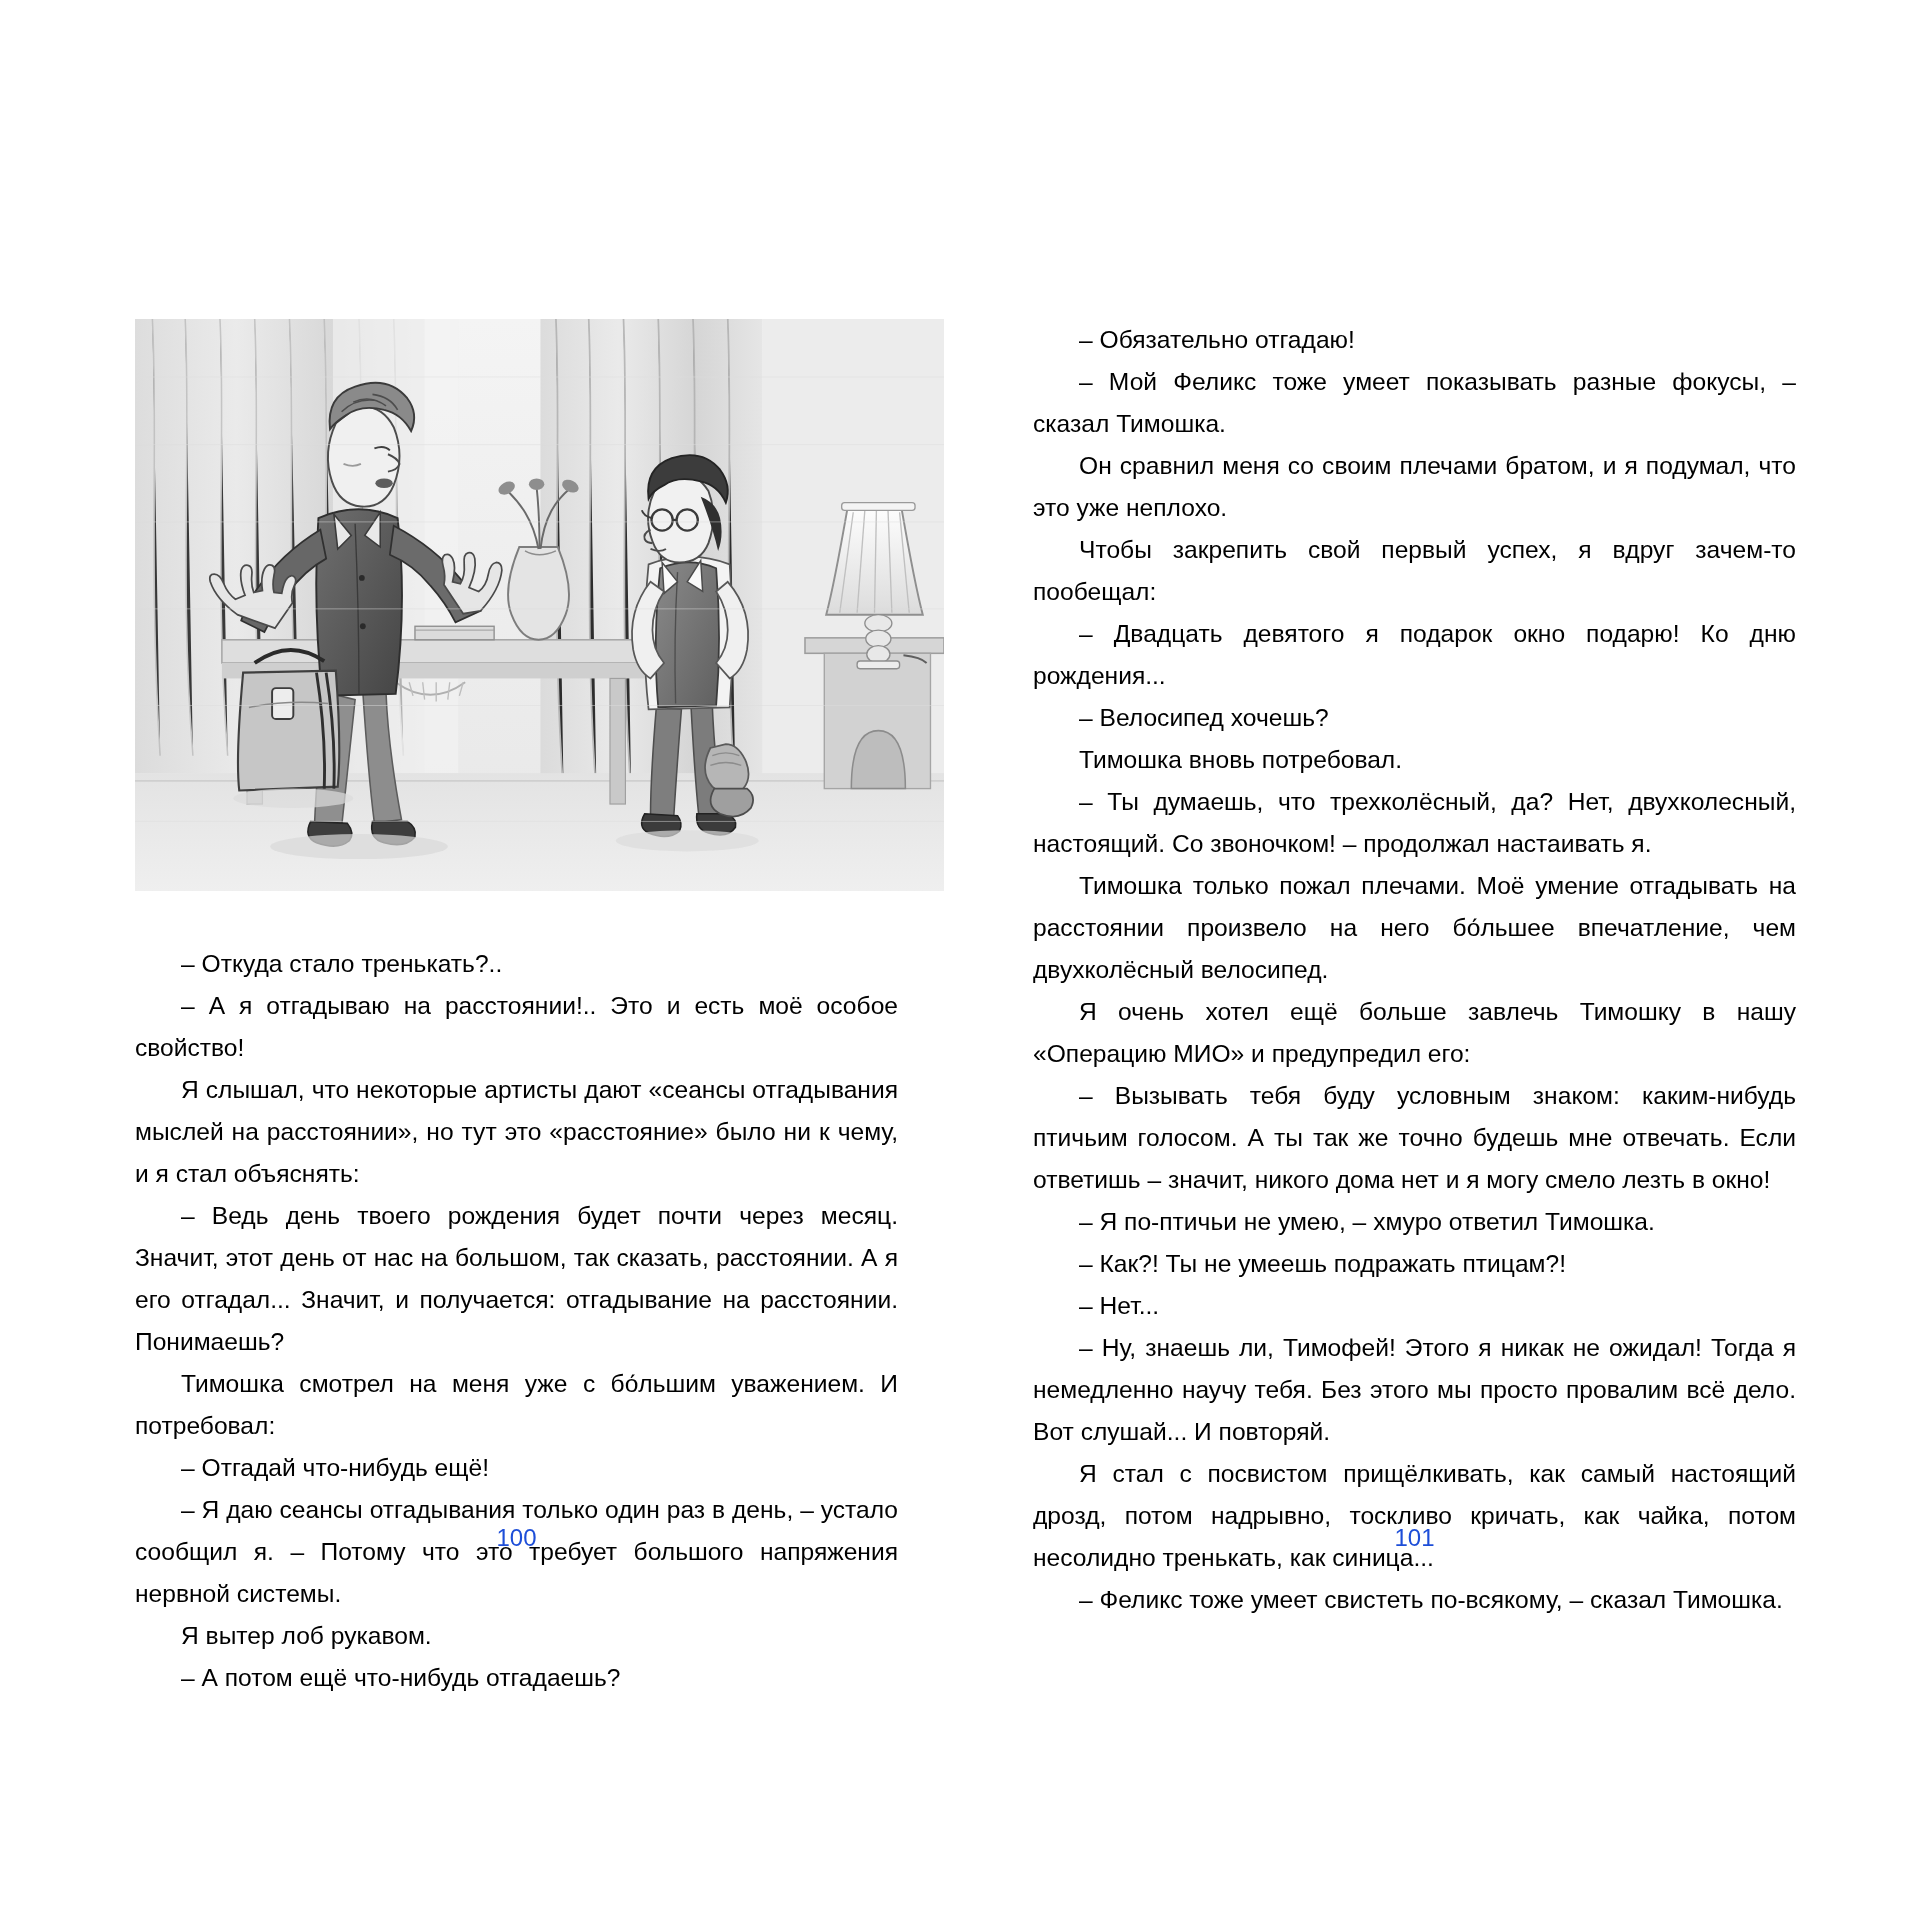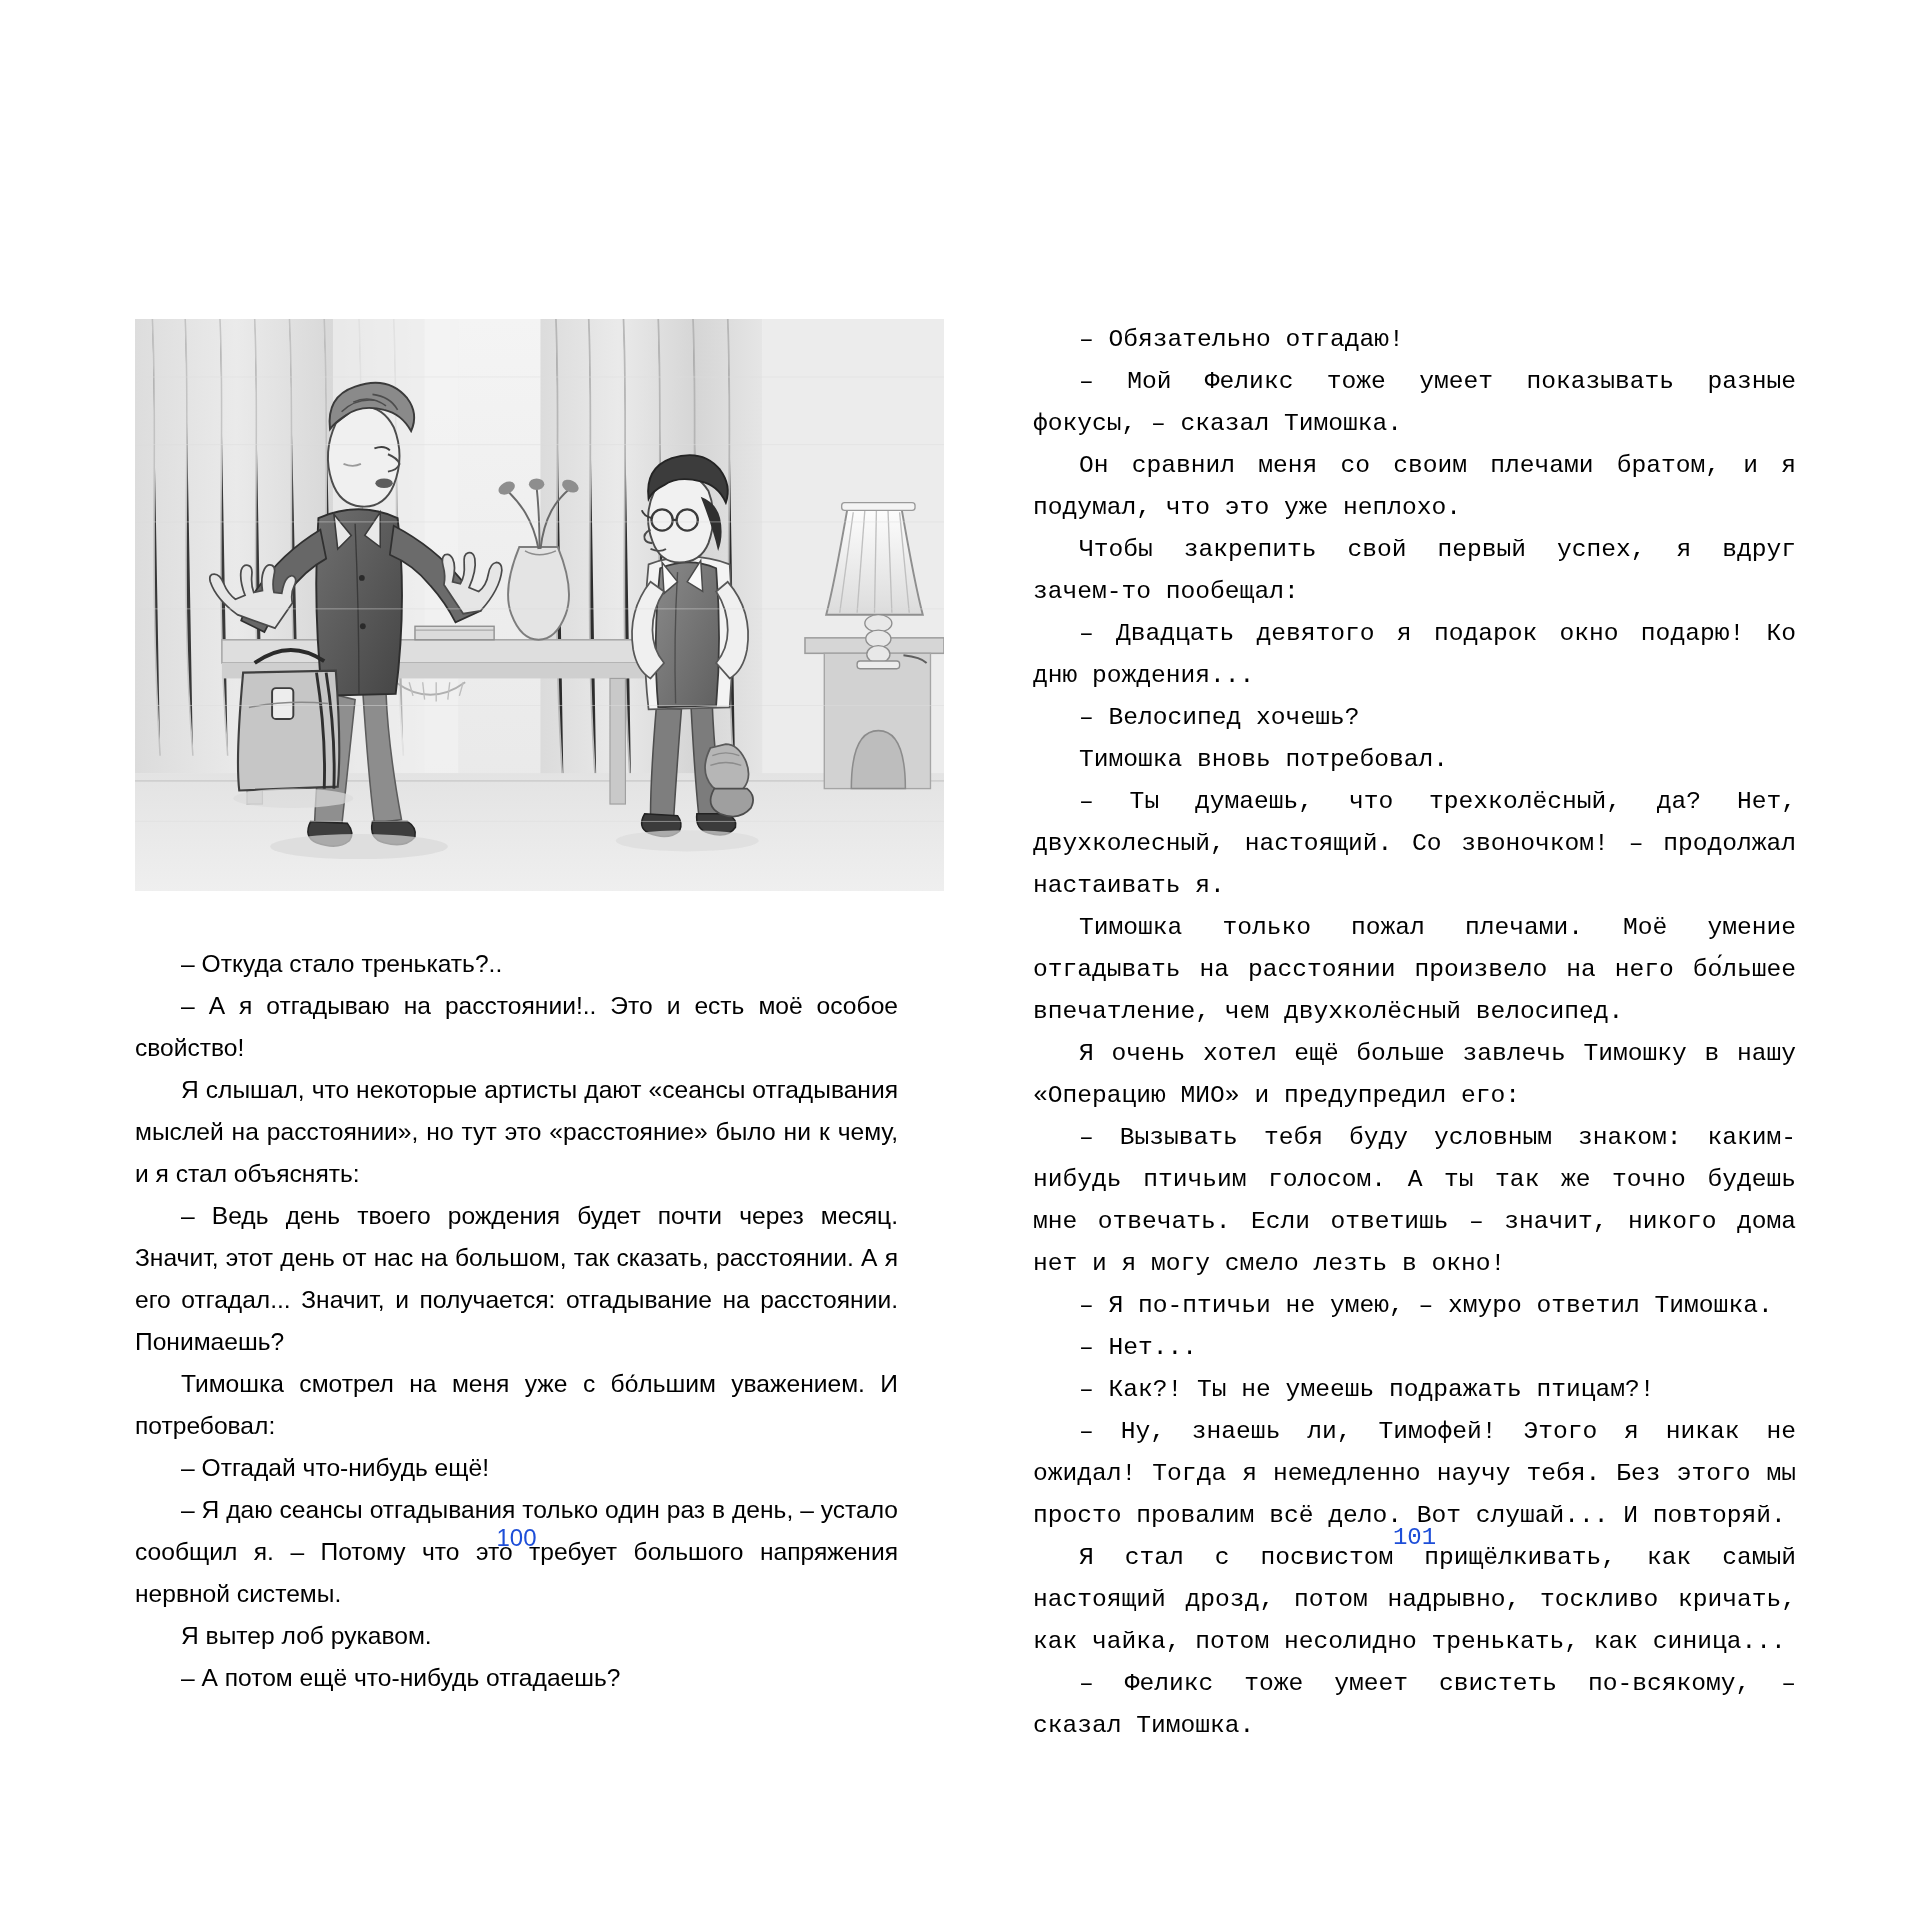--- a/index.html
+++ b/index.html
@@ -21,21 +21,21 @@
     top: 319px;
     width: 1661px;
     height: 1313px;
     display: flex;
     gap: 135px;
   }
   .col {
     width: 763px;
     position: relative;
   }
-  .col-right { padding-top: 0; font-family: Liberation Mono, monospace; }
+  .col-right { padding-top: 0; }
 
   
   .illus {
     position: relative;
     width: 809px;
     height: 572px;
     margin-left: 0;
     margin-bottom: 52px;
     background: linear-gradient(180deg,#f2f2f2 0%, #eeeeee 55%, #e9e9e9 100%);
     overflow: hidden;
@@ -301,22 +301,22 @@
         <p>Он сравнил меня со своим плечами братом, и я подумал, что это уже неплохо.</p>
         <p>Чтобы закрепить свой первый успех, я вдруг зачем-то пообещал:</p>
         <p>– Двадцать девятого я подарок окно подарю! Ко дню рождения...</p>
         <p>– Велосипед хочешь?</p>
         <p>Тимошка вновь потребовал.</p>
         <p>– Ты думаешь, что трехколёсный, да? Нет, двухколесный, настоящий. Со звоночком! – продолжал настаивать я.</p>
         <p>Тимошка только пожал плечами. Моё умение отгадывать на расстоянии произвело на него бо́льшее впечатление, чем двухколёсный велосипед.</p>
         <p>Я очень хотел ещё больше завлечь Тимошку в нашу «Операцию МИО» и предупредил его:</p>
         <p>– Вызывать тебя буду условным знаком: каким-нибудь птичьим голосом. А ты так же точно будешь мне отвечать. Если ответишь – значит, никого дома нет и я могу смело лезть в окно!</p>
         <p>– Я по-птичьи не умею, – хмуро ответил Тимошка.</p>
+        <p>– Как?! Ты не умеешь подражать птицам?!</p>
         <p>– Нет...</p>
-        <p>– Как?! Ты не умеешь подражать птицам?!</p>
         <p>– Ну, знаешь ли, Тимофей! Этого я никак не ожидал! Тогда я немедленно научу тебя. Без этого мы просто провалим всё дело. Вот слушай... И повторяй.</p>
         <p>Я стал с посвистом прищёлкивать, как самый настоящий дрозд, потом надрывно, тоскливо кричать, как чайка, потом несолидно тренькать, как синица...</p>
         <p>– Феликс тоже умеет свистеть по-всякому, – сказал Тимошка.</p>
       </div>
 
       <div class="pagenum pagenum-right">101</div>
     </div>
 
   </div>
 </div>

